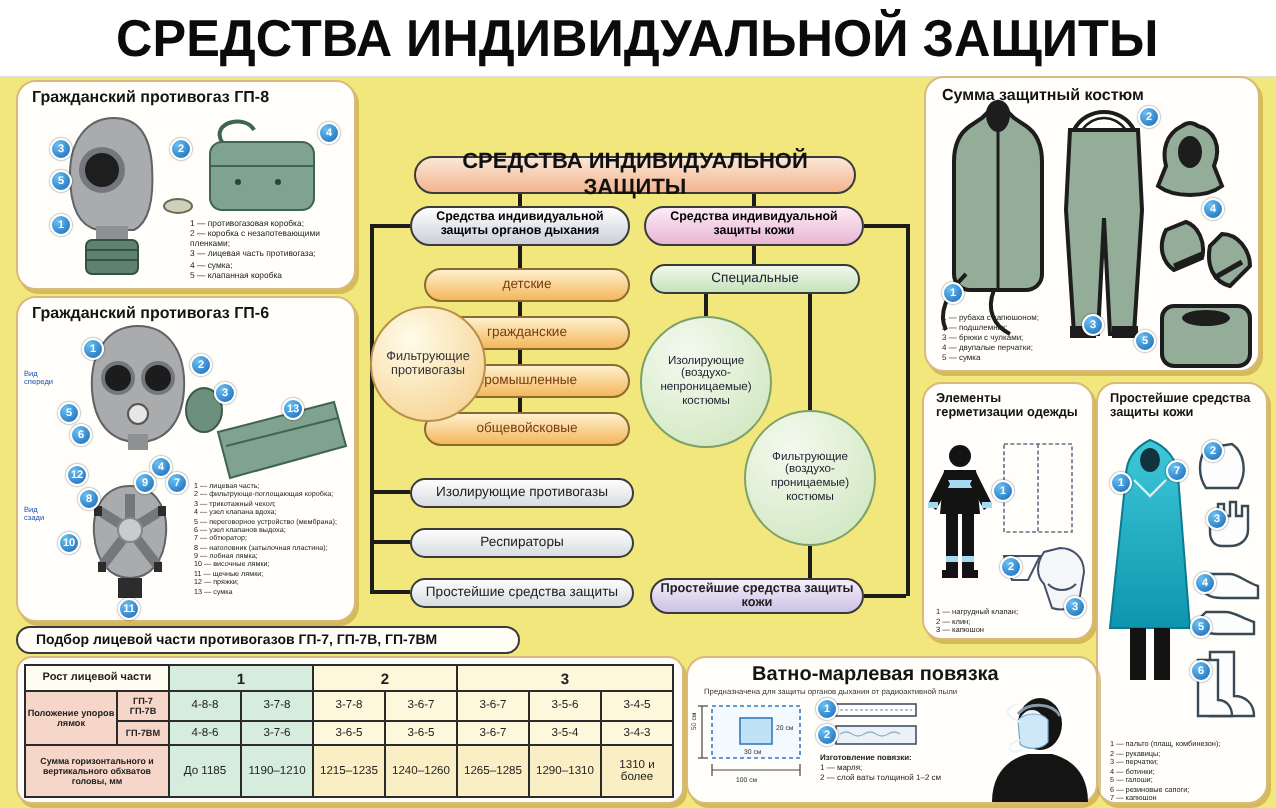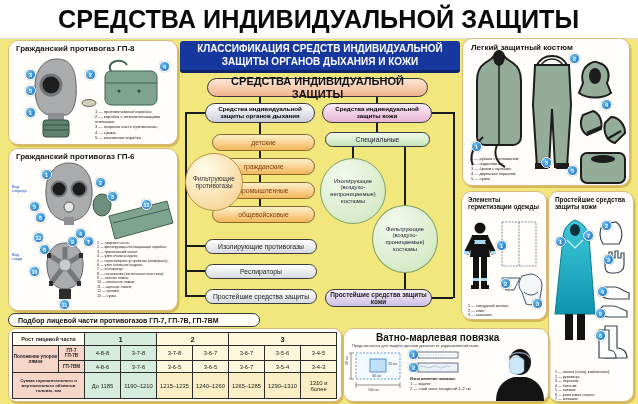--- a/index.html
+++ b/index.html
@@ -129,21 +129,20 @@
       <div>7 — обтюратор;</div>
       <div>8 — наголовник (затылочная пластина);</div>
       <div>9 — лобная лямка;</div>
       <div>10 — височные лямки;</div>
       <div>11 — щечные лямки;</div>
       <div>12 — пряжки;</div>
       <div>13 — сумка</div>
     </div>
   </div>
 
-  <div class="clsheader">КЛАССИФИКАЦИЯ СРЕДСТВ ИНДИВИДУАЛЬНОЙ ЗАЩИТЫ ОРГАНОВ ДЫХАНИЯ И КОЖИ</div>
 
   <div class="pill root" style="left:207px;top:78px;width:221px;height:19px;">СРЕДСТВА ИНДИВИДУАЛЬНОЙ ЗАЩИТЫ</div>
   <div class="pill branch-l" style="left:205px;top:103px;width:110px;height:20px;">Средства индивидуальной защиты органов дыхания</div>
   <div class="pill branch-r" style="left:322px;top:103px;width:110px;height:20px;">Средства индивидуальной защиты кожи</div>
 
   <div class="pill orange" style="left:212px;top:134px;width:103px;height:17px;">детские</div>
   <div class="pill orange" style="left:212px;top:158px;width:103px;height:17px;">гражданские</div>
   <div class="pill orange" style="left:212px;top:182px;width:103px;height:17px;">промышленные</div>
   <div class="pill orange" style="left:212px;top:206px;width:103px;height:17px;">общевойсковые</div>
   <div class="circle filter" style="left:185px;top:153px;width:58px;height:58px;">Фильтрующие противогазы</div>
@@ -170,21 +169,21 @@
   <div class="line" style="left:186px;top:295px;width:19px;height:2px;"></div>
   <div class="line" style="left:376px;top:123px;width:2px;height:9px;"></div>
   <div class="line" style="left:352px;top:147px;width:2px;height:11px;"></div>
   <div class="line" style="left:404px;top:147px;width:2px;height:58px;"></div>
   <div class="line" style="left:404px;top:273px;width:2px;height:16px;"></div>
   <div class="line" style="left:432px;top:112px;width:22px;height:2px;"></div>
   <div class="line" style="left:453px;top:112px;width:2px;height:186px;"></div>
   <div class="line" style="left:432px;top:297px;width:21px;height:2px;"></div>
 
   <div class="panel" style="left:462px;top:38px;width:168px;height:148px;">
-    <div class="ptitle" style="left:8px;top:5px;font-size:8px;">Легкий защитный костюм</div>
+    <div class="ptitle" style="left:8px;top:5px;font-size:8px;">Сумма защитный костюм</div>
     <svg style="left:0px;top:10px;" width="168" height="138" viewBox="0 0 168 138">
       <path d="M28,10 L36,2 L44,10 L50,14 C56,18 58,24 58,32 L58,88 C58,93 54,96 50,96 L22,96 C18,96 14,93 14,88 L14,32 C14,24 16,18 22,14Z" fill="#93ad99" stroke="#1d1d1d" stroke-width="2"></path>
       <path d="M30,8 a6,7 0 0 1 12,0 a6,9 0 0 1 -12,0Z" fill="#1d1d1d"></path>
       <line x1="36" y1="16" x2="36" y2="96" stroke="#1d1d1d" stroke-width="1.5"></line>
       <path d="M20,88 C10,98 6,108 10,116" fill="none" stroke="#1d1d1d" stroke-width="2"></path>
       <path d="M34,96 C30,106 34,114 42,118" fill="none" stroke="#1d1d1d" stroke-width="2"></path>
       <path d="M72,16 h34 l2,40 l-4,62 h-12 l-3,-58 l-3,58 h-12 l-4,-62Z" fill="#93ad99" stroke="#1d1d1d" stroke-width="2"></path>
       <path d="M74,16 C80,4 98,4 104,16" fill="none" stroke="#1d1d1d" stroke-width="2"></path>
       <path d="M78,16 C84,8 94,8 100,16" fill="none" stroke="#1d1d1d" stroke-width="1.3"></path>
       <rect x="72" y="114" width="13" height="6" fill="#1d1d1d"></rect>

